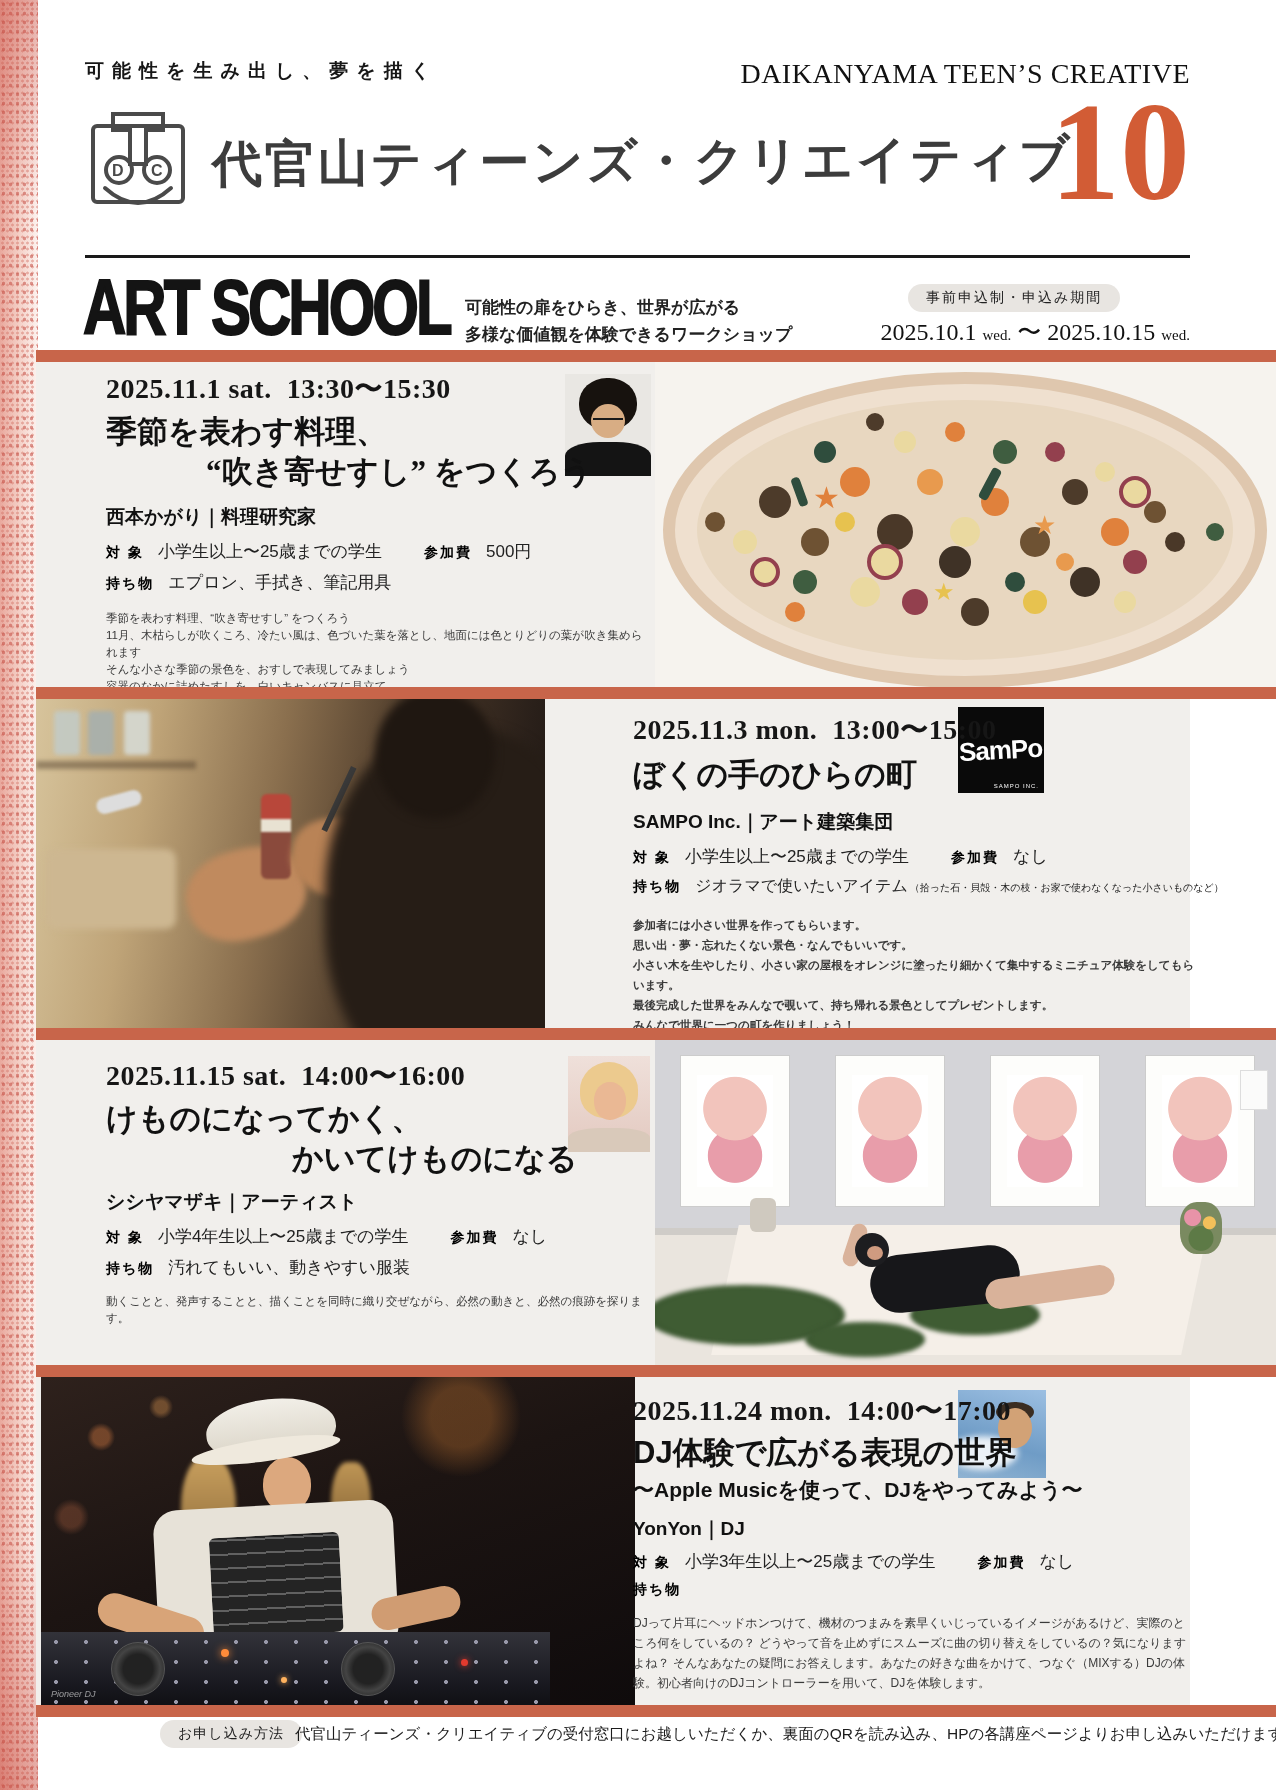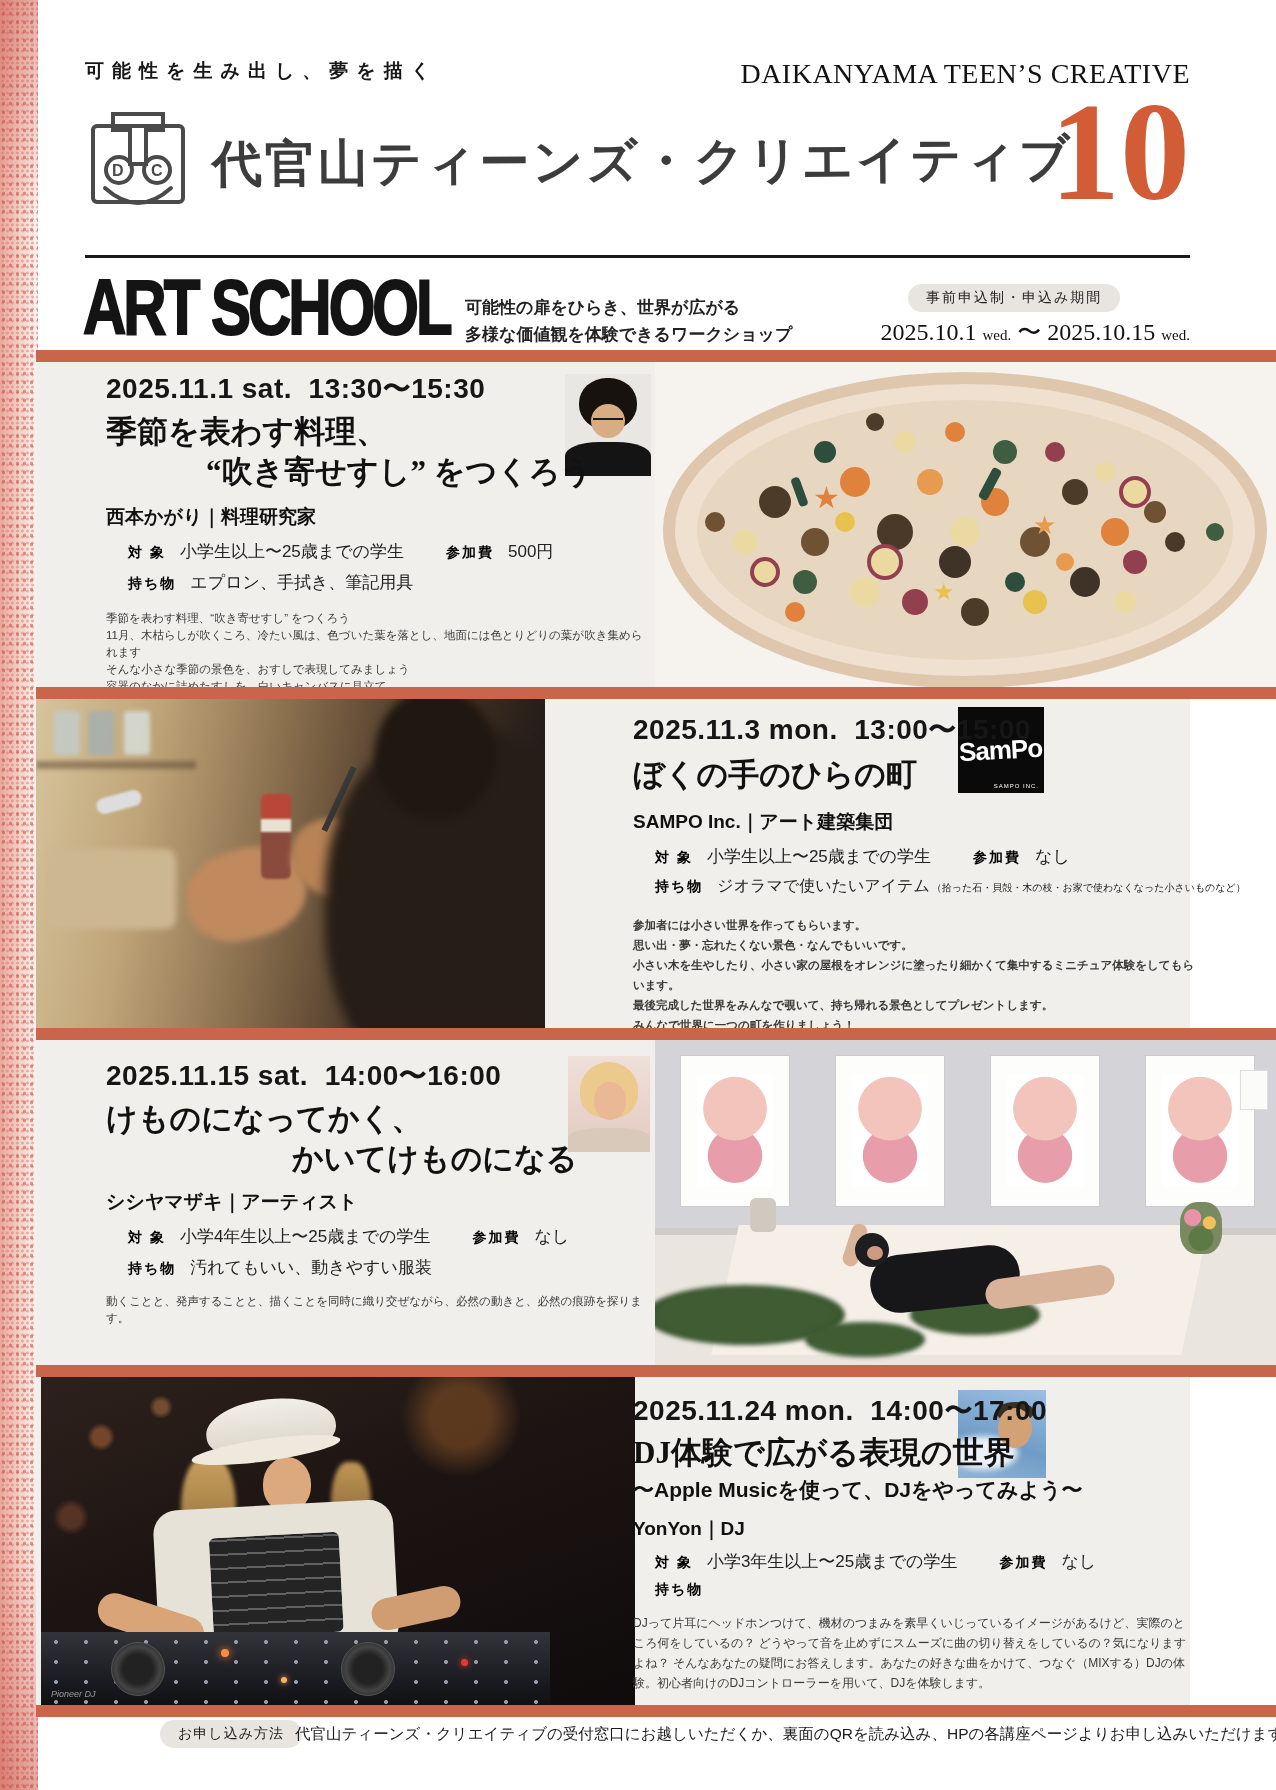--- a/index.html
+++ b/index.html
@@ -28,26 +28,26 @@
   .pill{display:inline-block;background:#e8e5e1;border-radius:999px;padding:5px 18px;font-size:14px;letter-spacing:2px;color:#222;}
   .apply-badge{position:absolute;left:908px;top:284px;}
   .apply-dates{position:absolute;right:86px;top:316px;font-family:"Liberation Serif",serif;font-size:24px;white-space:nowrap;color:#111;}
   .apply-dates .wd{font-size:15px;}
   
   .bar{position:absolute;left:36px;right:0;height:12px;background:#c8654a;}
   .band{position:absolute;background:#f1efec;}
   .photo{position:absolute;overflow:hidden;}
   
   .ev-text{position:absolute;}
-  .ev-date{font-family:Liberation Sans, sans-serif;font-size:28px;font-weight:600;letter-spacing:.5px;line-height:34px;color:#161616;white-space:pre;}
+  .ev-date{font-family:Liberation Serif, serif;font-size:28px;font-weight:600;letter-spacing:.5px;line-height:34px;color:#161616;white-space:pre;}
   .ev-title{font-family:"Liberation Serif",serif;font-size:31px;font-weight:bold;line-height:40px;margin-top:6px;color:#111;}
-  .ev-title.gothic{font-family:Liberation Serif, serif;line-height:38px;}
+  .ev-title.gothic{font-family:Liberation Sans, sans-serif;line-height:38px;}
   .ev-subtitle{font-size:21px;font-weight:800;margin-top:4px;color:#111;}
   .ev-presenter{font-size:19px;font-weight:700;margin-top:12px;color:#111;}
-  .metas{margin-top:10px;margin-left:22px;}
+  .metas{margin-top:10px;}
   .meta-row{display:flex;align-items:baseline;margin-top:8px;white-space:nowrap;}
   .mlabel{font-size:14px;font-weight:900;letter-spacing:2px;margin-right:14px;color:#000;}
   .mlabel.fee{margin-left:42px;}
   .mval{font-size:17px;color:#222;}
   .mval.small{font-size:16px;}
   .mnote{font-size:10px;color:#222;margin-left:2px;}
   .ev-desc{margin-top:16px;font-size:11.5px;line-height:17px;color:#3a3a3a;white-space:pre-line;}
   .ev-desc.wide{line-height:20px;margin-top:18px;font-weight:bold;}
   .ev-desc.flow{white-space:normal;font-size:12px;line-height:20px;margin-top:14px;}
   .indent1{padding-left:100px;}

